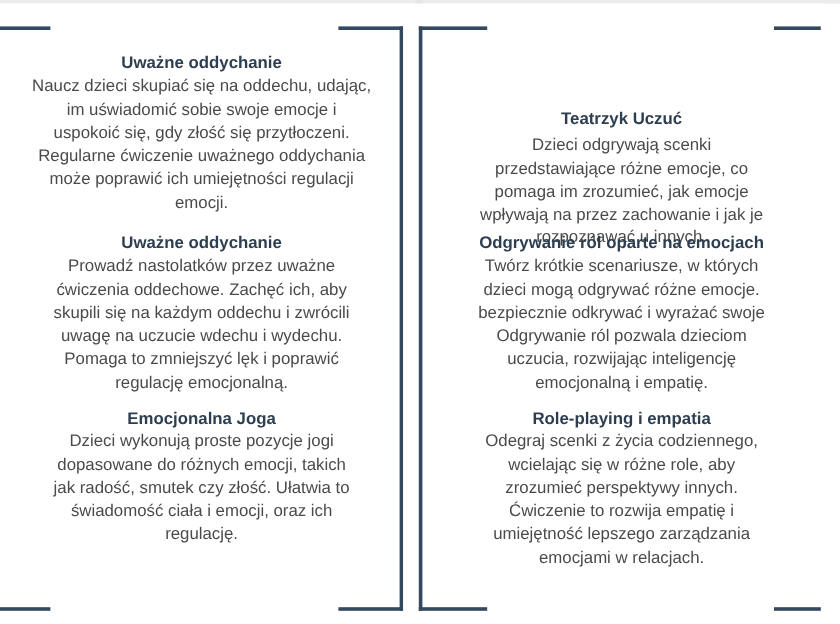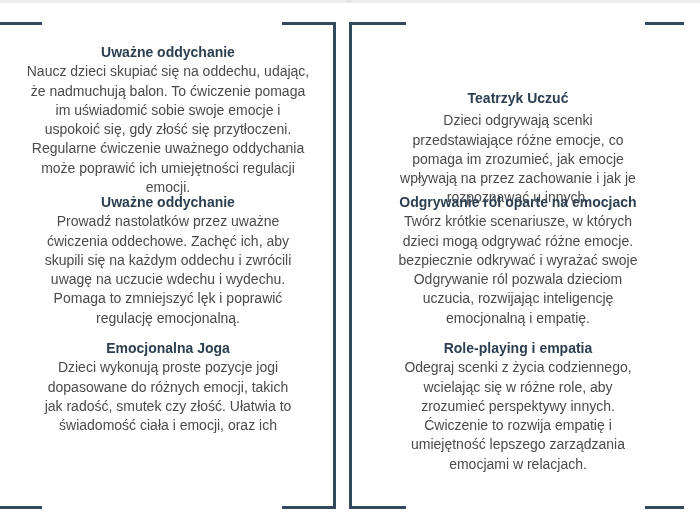--- a/index.html
+++ b/index.html
@@ -29,21 +29,20 @@
 <div class="page left">
   <div class="line" style="left:0;top:19px;width:42px;height:3px;"></div>
   <div class="line" style="left:282px;top:19px;width:54px;height:3px;"></div>
   <div class="line" style="left:333px;top:19px;width:3px;height:487px;"></div>
   <div class="line" style="left:0;top:503px;width:42px;height:3px;"></div>
   <div class="line" style="left:282px;top:503px;width:54px;height:3px;"></div>
 
   <div class="block" style="left:0;width:336px;top:40px;">
     <p class="title">Uważne oddychanie</p>
     <p>Naucz dzieci skupiać się na oddechu, udając,</p>
-    <p>że nadmuchują balon. To ćwiczenie pomaga</p>
     <p>im uświadomić sobie swoje emocje i</p>
     <p>uspokoić się, gdy złość się przytłoczeni.</p>
     <p>Regularne ćwiczenie uważnego oddychania</p>
     <p>może poprawić ich umiejętności regulacji</p>
     <p>emocji.</p>
   </div>
 
   <div class="block" style="left:0;width:336px;top:190px;">
     <p class="title">Uważne oddychanie</p>
     <p>Prowadź nastolatków przez uważne</p>
@@ -53,20 +52,21 @@
     <p>Pomaga to zmniejszyć lęk i poprawić</p>
     <p>regulację emocjonalną.</p>
   </div>
 
   <div class="block" style="left:0;width:336px;top:336px;">
     <p class="title">Emocjonalna Joga</p>
     <p>Dzieci wykonują proste pozycje jogi</p>
     <p>dopasowane do różnych emocji, takich</p>
     <p>jak radość, smutek czy złość. Ułatwia to</p>
     <p>świadomość ciała i emocji, oraz ich</p>
+    <p>regulację.</p>
   </div>
 </div>
 
 <div class="divider"></div>
 
 <div class="page right">
   <div class="line" style="left:13px;top:19px;width:57px;height:3px;"></div>
   <div class="line" style="left:13px;top:19px;width:3px;height:487px;"></div>
   <div class="line" style="left:309px;top:19px;width:39px;height:3px;"></div>
   <div class="line" style="left:13px;top:503px;width:57px;height:3px;"></div>

